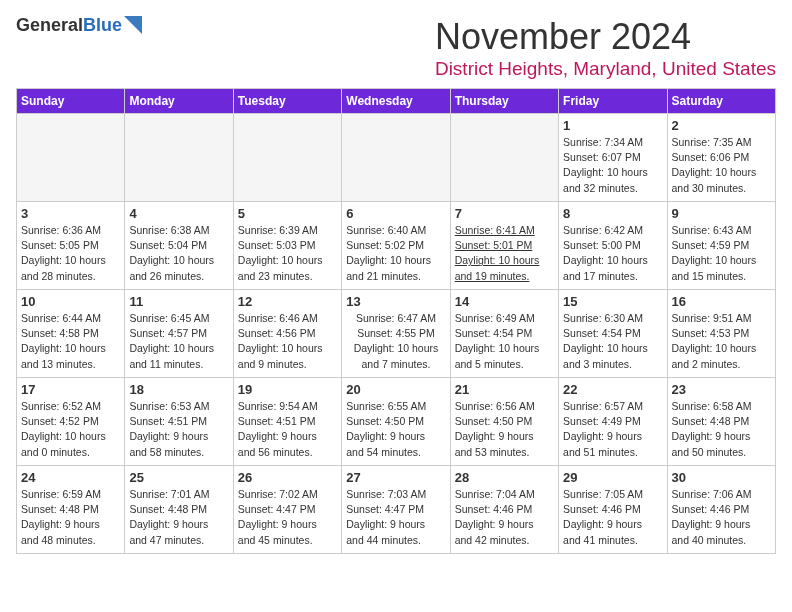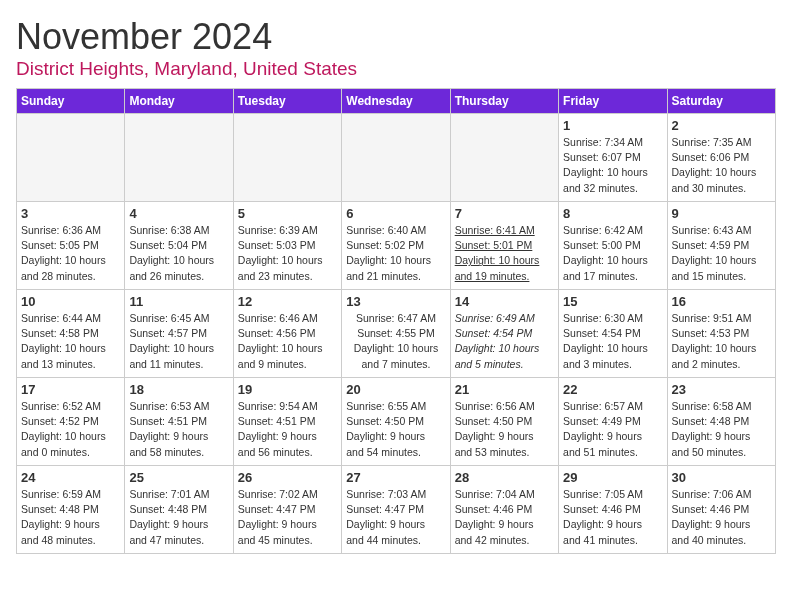--- a/index.html
+++ b/index.html
@@ -71,20 +71,30 @@
     .day-info {
       font-size: 10.5px;
       line-height: 1.45;
       color: #333;
     }
   </style>
 </head>
 <body>
 
 <div class="header">
+  <div class="logo">
+    <div style="display:flex;align-items:center;">
+      <span class="logo-text">
+        <span style="color:#333;">General</span><span style="color:#2a6ebb;">Blue</span>
+      </span>
+      <svg width="18" height="18" viewBox="0 0 18 18" style="margin-left:2px;margin-top:-2px;">
+        <polygon points="0,0 18,0 18,18" fill="#3a7abf"></polygon>
+      </svg>
+    </div>
+  </div>
   <div class="title-section">
     <div class="month-title">November 2024</div>
     <div class="location">District Heights, Maryland, United States</div>
   </div>
 </div>
 
 <table>
   <thead>
     <tr id="header-row">
         <th>Sunday</th>
@@ -193,21 +203,21 @@
         </td>
         <td>
           <div class="day-num">13</div>
           <div class="day-info" style="white-space: pre-line; text-align: center;">Sunrise: 6:47 AM
 Sunset: 4:55 PM
 Daylight: 10 hours
 and 7 minutes.</div>
         </td>
         <td>
           <div class="day-num">14</div>
-          <div class="day-info" style="white-space: pre-line; font-style: italic;">Sunrise: 6:49 AM
+          <div class="day-info" style="white-space: pre-line;">Sunrise: 6:49 AM
 Sunset: 4:54 PM
 Daylight: 10 hours
 and 5 minutes.</div>
         </td>
         <td>
           <div class="day-num">15</div>
           <div class="day-info" style="white-space: pre-line;">Sunrise: 6:30 AM
 Sunset: 4:54 PM
 Daylight: 10 hours
 and 3 minutes.</div>

